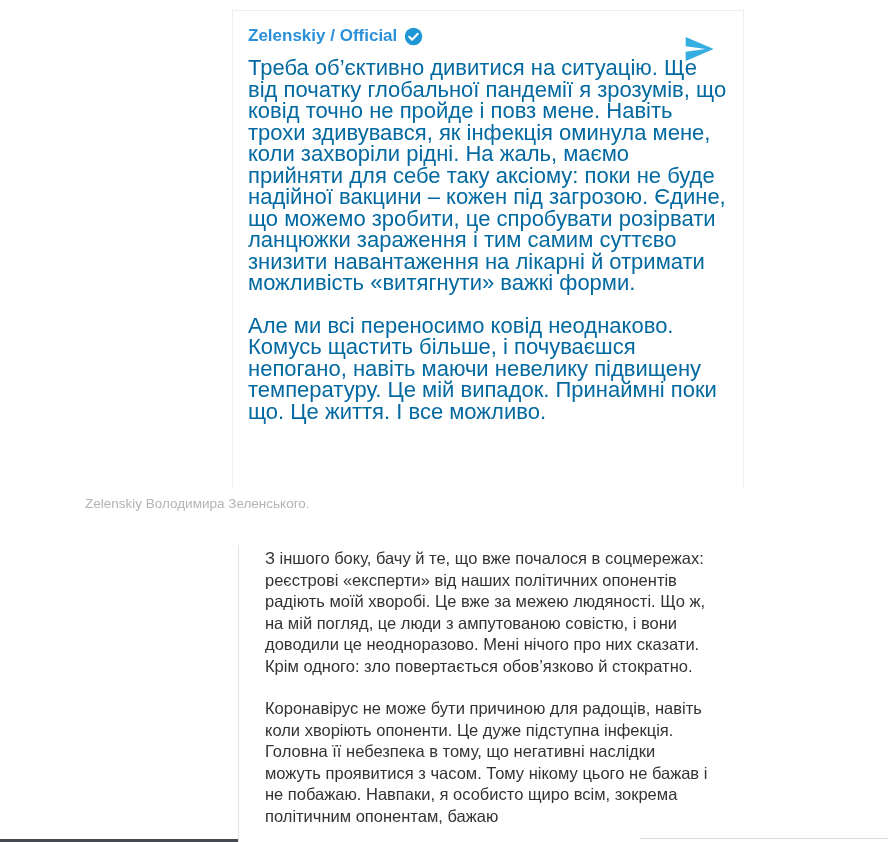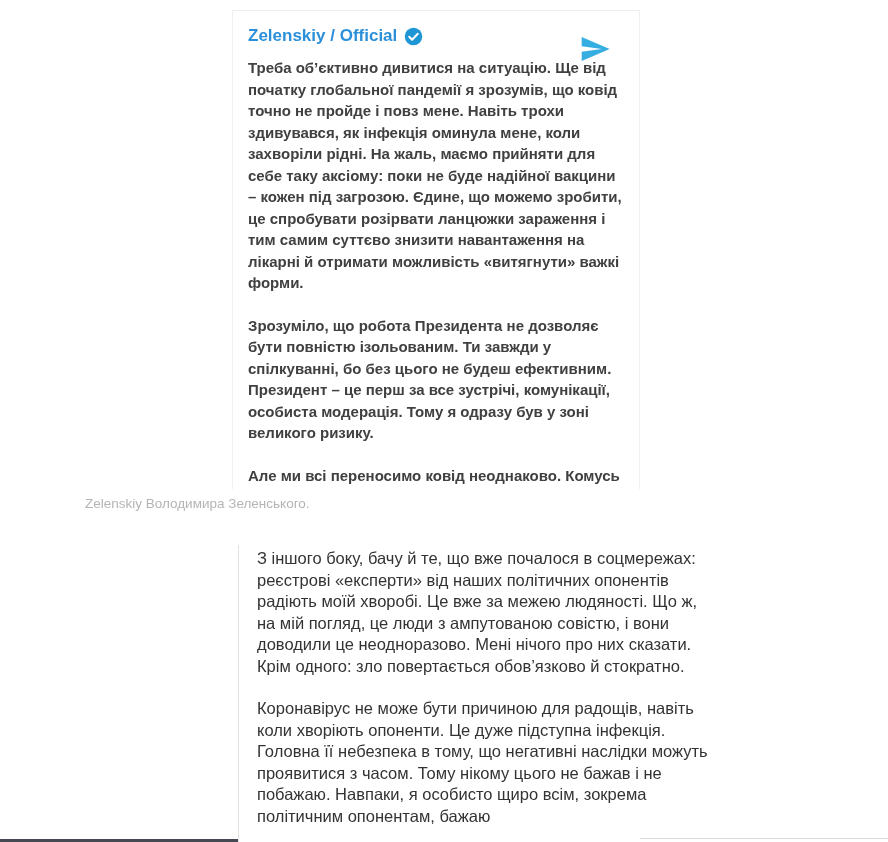--- a/index.html
+++ b/index.html
@@ -3,56 +3,56 @@
 <meta charset="utf-8">
 <style>
   html,body{margin:0;padding:0;}
   body{
     width:888px;height:842px;position:relative;overflow:hidden;
     background:#ffffff;
     font-family:"Liberation Sans", sans-serif;
   }
   
   .tg-card{
-    position:absolute;left:232px;top:10px;width:408px;height:479px;
+    position:absolute;left:232px;top:10px;width:512px;height:479px;
     box-sizing:border-box;background:#ffffff;
     border:1px solid #efefef;border-bottom:none;
     padding:12px 15px 0 15px;overflow:hidden;
   }
   .tg-header{
     display:flex;align-items:center;gap:7px;height:26px;margin-bottom:8px;
     position:relative;
   }
   .tg-author{
     color:#2b90d9;font-weight:bold;font-size:17px;line-height:26px;
     text-decoration:none;cursor:pointer;
   }
   .tg-verified{width:19px;height:19px;display:inline-block;}
   .tg-plane{
     position:absolute;top:10px;right:11px;width:36px;height:32px;cursor:pointer;
   }
   .tg-text p{
     margin:0 0 21px 0;
-    font-size:15px;line-height:21.5px;color:#404040;font-weight:bold;
+    font-size:22px;line-height:21.5px;color:#0369a1;
   }
   .tg-text p:last-child{margin-bottom:0;}
   
   .photo-caption{
     position:absolute;left:85px;top:495px;
     font-size:13.5px;color:#b4b4b4;line-height:18px;
   }
   
   .tg-card2{
     position:absolute;left:238px;top:545px;width:472px;height:297px;
     box-sizing:border-box;background:#ffffff;
     border-left:1px solid #e3e3e3;
     padding:3px 0 0 14px;overflow:hidden;
   }
   .tg-card2 p{
-    margin:0 0 21px 4px;
+    margin:0 0 21px 12px;
     font-size:16.5px;line-height:21.5px;color:#333333;
   }
   
   .bottom-dark-line{
     position:absolute;left:0;bottom:0;width:238px;height:3px;background:#454a52;
   }
   .bottom-light-line{
     position:absolute;left:640px;bottom:3px;width:248px;height:1px;background:#dadada;
   }
 </style>
@@ -69,21 +69,20 @@
       </svg>
     </span>
     <span class="tg-plane">
       <svg width="36" height="32" viewBox="0 0 24 24">
         <path d="M2.01 21 L23 12 L2.01 3 L2 10 L17 12 L2 14 Z" fill="#37aee2"></path>
       </svg>
     </span>
   </div>
   <div class="tg-text">
     <p>Треба об’єктивно дивитися на ситуацію. Ще від початку глобальної пандемії я зрозумів, що ковід точно не пройде і повз мене. Навіть трохи здивувався, як інфекція оминула мене, коли захворіли рідні. На жаль, маємо прийняти для себе таку аксіому: поки не буде надійної вакцини – кожен під загрозою. Єдине, що можемо зробити, це спробувати розірвати ланцюжки зараження і тим самим суттєво знизити навантаження на лікарні й отримати можливість «витягнути» важкі форми.</p>
-    <p>Зрозуміло, що робота Президента не дозволяє бути повністю ізольованим. Ти завжди у спілкуванні, бо без цього не будеш ефективним. Президент – це перш за все зустрічі, комунікації, особиста модерація. Тому я одразу був у зоні великого ризику.</p>
     <p>Але ми всі переносимо ковід неоднаково. Комусь щастить більше, і почуваєшся непогано, навіть маючи невелику підвищену температуру. Це мій випадок. Принаймні поки що. Це життя. І все можливо.</p>
   </div>
 </div>
 
 <div class="photo-caption">Zelenskiy Володимира Зеленського.</div>
 
 <div class="tg-card2">
   <p>З іншого боку, бачу й те, що вже почалося в соцмережах: реєстрові «експерти» від наших політичних опонентів радіють моїй хворобі. Це вже за межею людяності. Що ж, на мій погляд, це люди з ампутованою совістю, і вони доводили це неодноразово. Мені нічого про них сказати. Крім одного: зло повертається обов’язково й стократно.</p>
   <p>Коронавірус не може бути причиною для радощів, навіть коли хворіють опоненти. Це дуже підступна інфекція. Головна її небезпека в тому, що негативні наслідки можуть проявитися з часом. Тому нікому цього не бажав і не побажаю. Навпаки, я особисто щиро всім, зокрема політичним опонентам, бажаю</p>
 </div>

